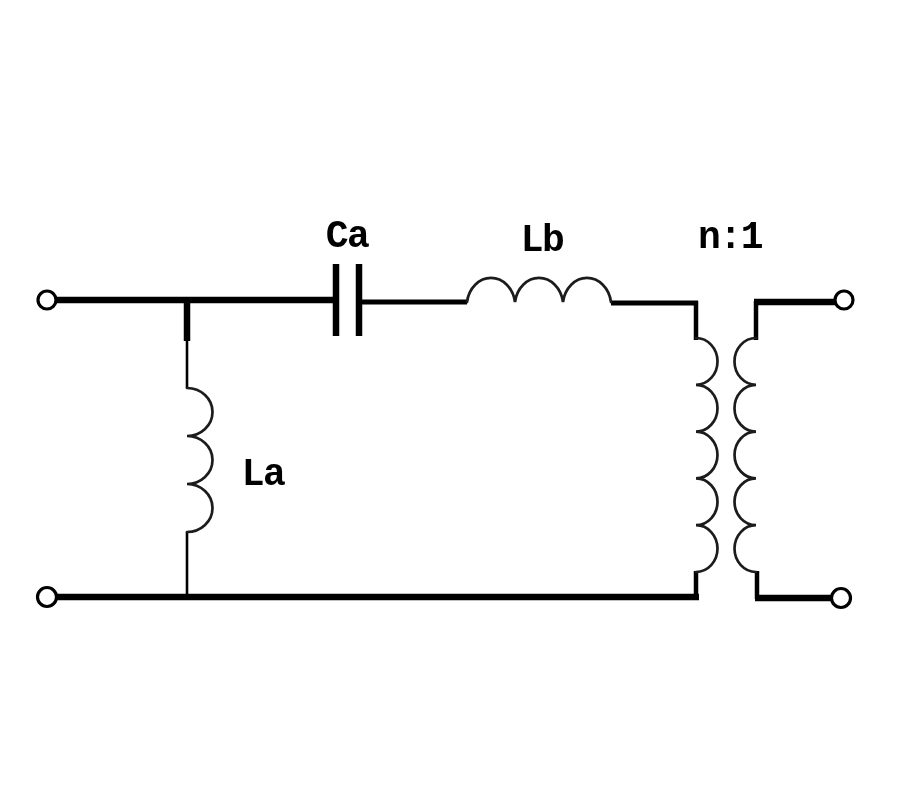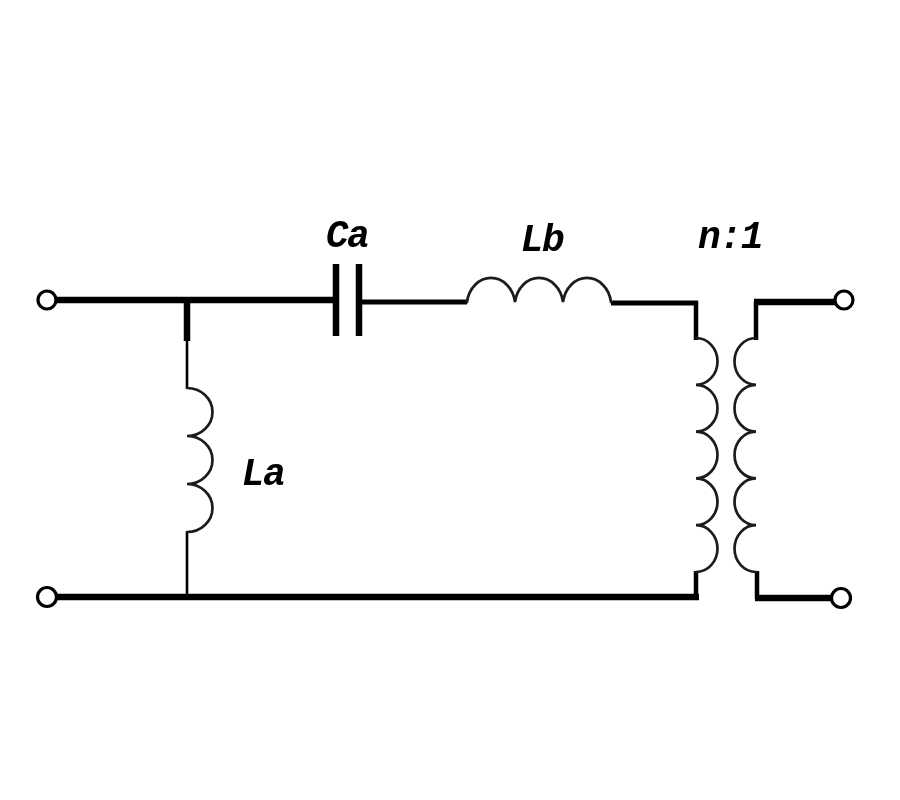--- a/index.html
+++ b/index.html
@@ -6,21 +6,20 @@
     margin: 0;
     padding: 0;
     background: #ffffff;
   }
   .page {
     position: relative;
     width: 900px;
     height: 620px;
     background: #ffffff;
     overflow: hidden;
-    font-style: italic;
   }
   svg { display: block; }
   .lbl {
     font-family: "Liberation Mono", "DejaVu Sans Mono", monospace;
     font-weight: 700;
     font-size: 38px;
     letter-spacing: -0.04em;
   }
 </style>
 </head>

